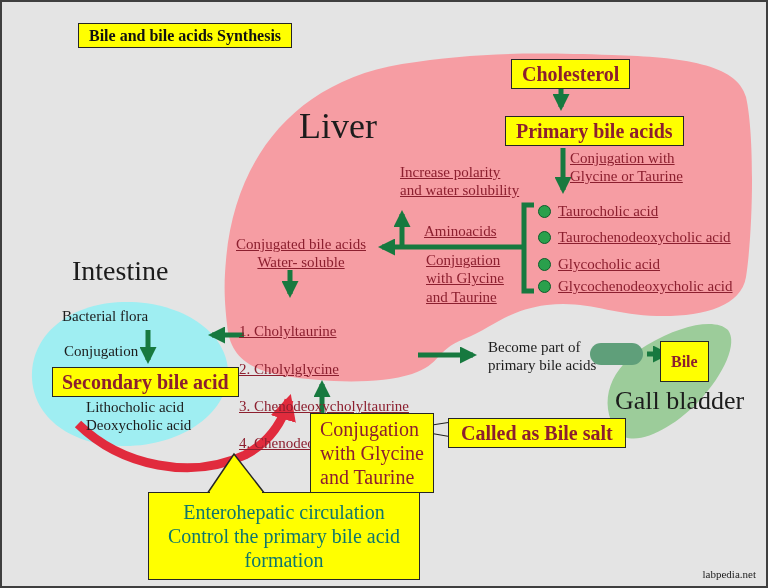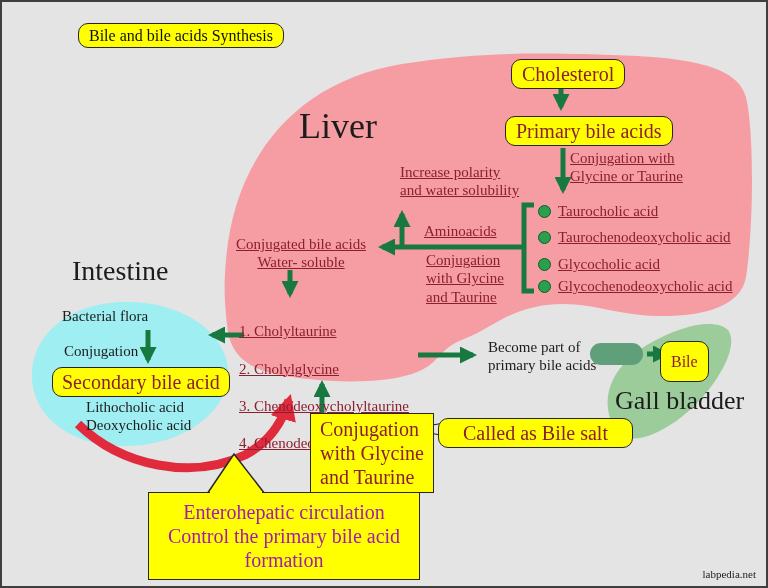--- a/index.html
+++ b/index.html
@@ -12,21 +12,21 @@
   #shapes{position:absolute;left:0;top:0;width:768px;height:588px;}
   .t{position:absolute;white-space:pre-line;font-size:15px;line-height:1.22;}
   .maroon{color:#8c1f2f;text-decoration:underline;}
   .black{color:#1c1c1c;}
   .organ{color:#1c1c1c;}
   .ybox{
     position:absolute;background:#ffff00;border:1.5px solid #262626;
     color:#8c1f2f;text-align:center;font-size:20px;line-height:1.2;
     white-space:pre-line;box-sizing:border-box;
   }
-  .bold{font-weight:normal;border-radius:10px;}
+  .bold{font-weight:bold;}
   .bullet-row{position:absolute;display:flex;align-items:center;gap:7px;}
   .bullet-dot{
     width:11px;height:11px;border-radius:50%;
     background:#2aa04c;border:1.5px solid #0d5c2b;flex:0 0 auto;
   }
   .num-list div{font-size:15px;line-height:19px;}
   #triangle-mask{position:absolute;left:208px;top:489px;width:52px;height:4px;background:#ffff00;}
   #watermark{position:absolute;right:10px;bottom:6px;font-size:11px;color:#222;}
 </style>
 </head>
@@ -128,19 +128,19 @@
   <div class="t black" style="left:84px;top:396px;">Lithocholic acid
 Deoxycholic acid</div>
 
   <div class="t black" style="left:486px;top:336px;">Become part of
 primary bile acids</div>
   <div class="ybox bold" style="left:658px;top:339px;padding:10px 10px;font-size:16px;">Bile</div>
 
   <div class="ybox" style="left:308px;top:411px;padding:3px 9px;text-align:left;">Conjugation
 with Glycine
 and Taurine</div>
-  <div class="ybox bold" style="left:436px;top:416px;padding:2px 24px;">Called as Bile salt</div>
-  <div class="ybox" style="left:146px;top:490px;width:272px;padding:7px 4px;color:#a21caf;">Enterohepatic circulation
+  <div class="ybox bold" style="left:446px;top:416px;padding:2px 12px;">Called as Bile salt</div>
+  <div class="ybox" style="left:146px;top:490px;width:272px;padding:7px 4px;color:#0f766e;">Enterohepatic circulation
 Control the primary bile acid formation</div>
   <div id="triangle-mask"></div>
 
   <div id="watermark">labpedia.net</div>
 </div>
 
 </body></html>

